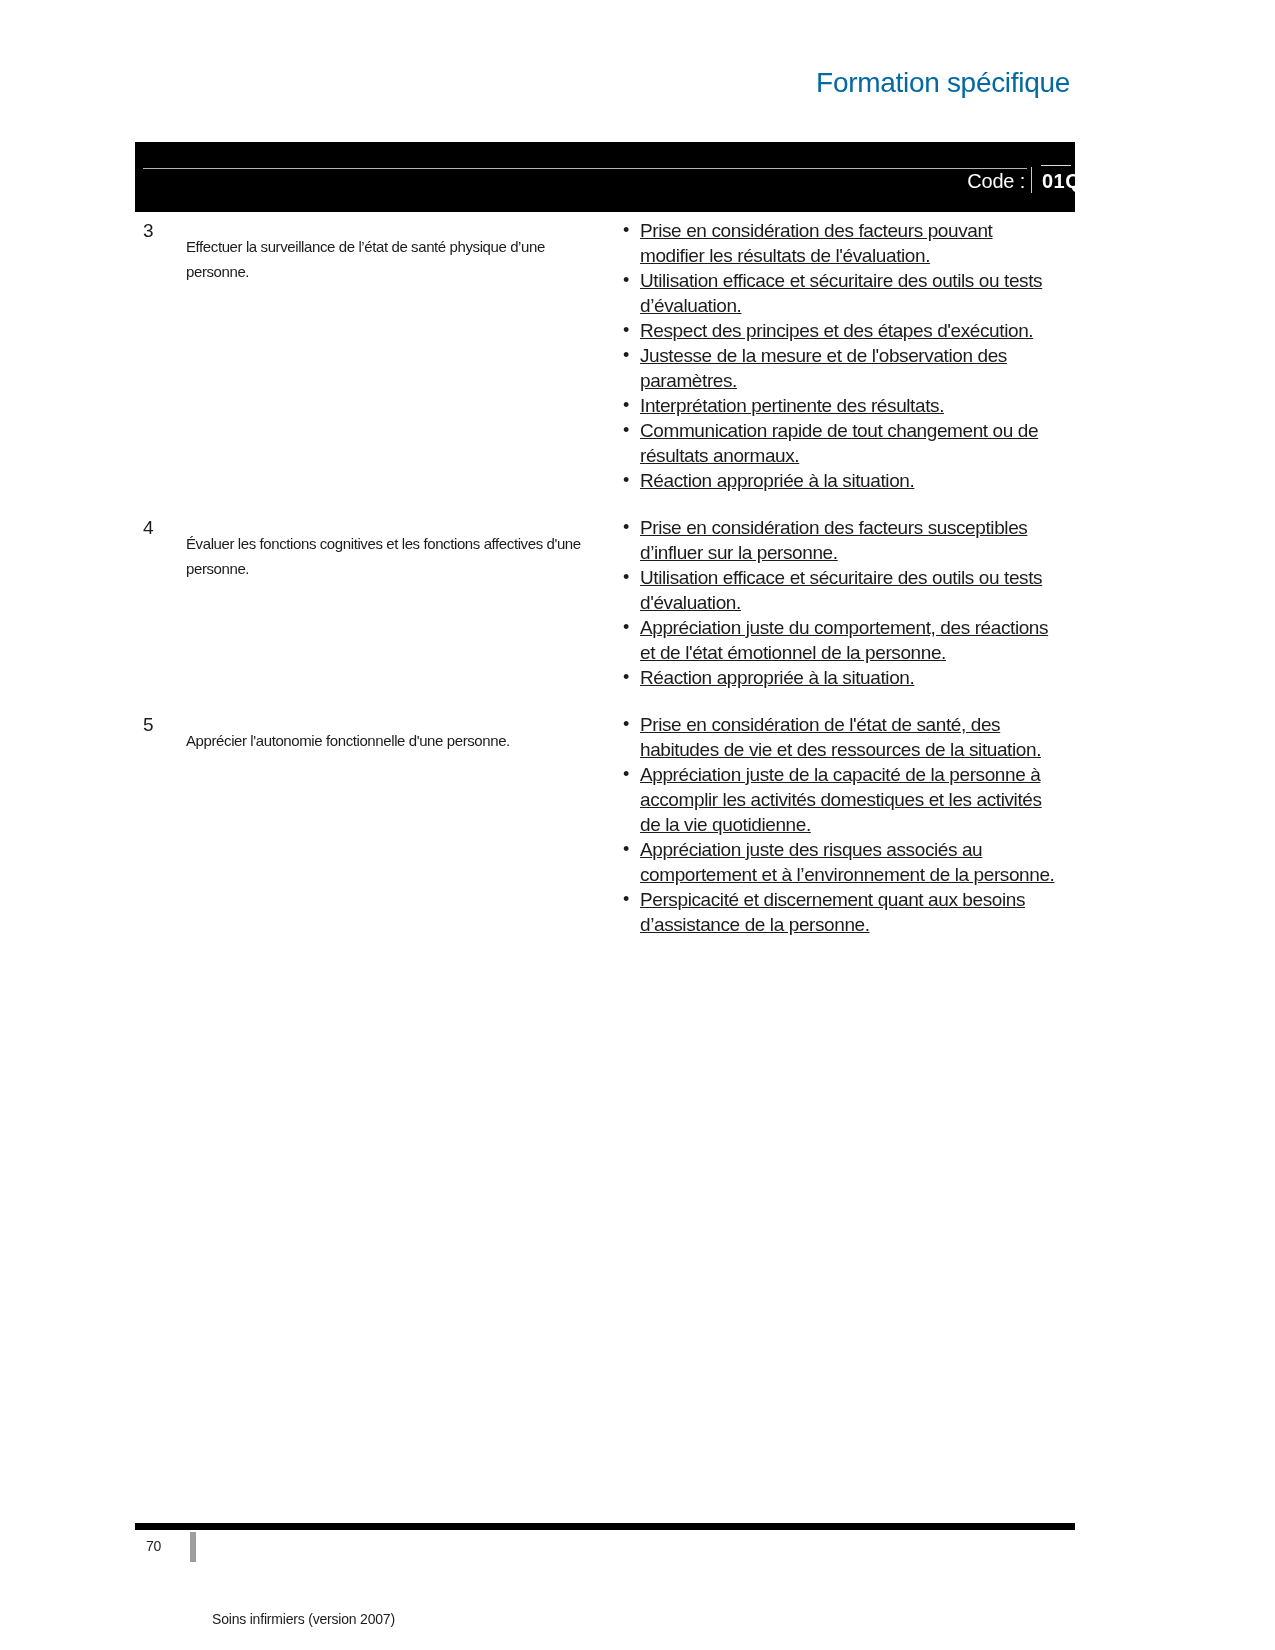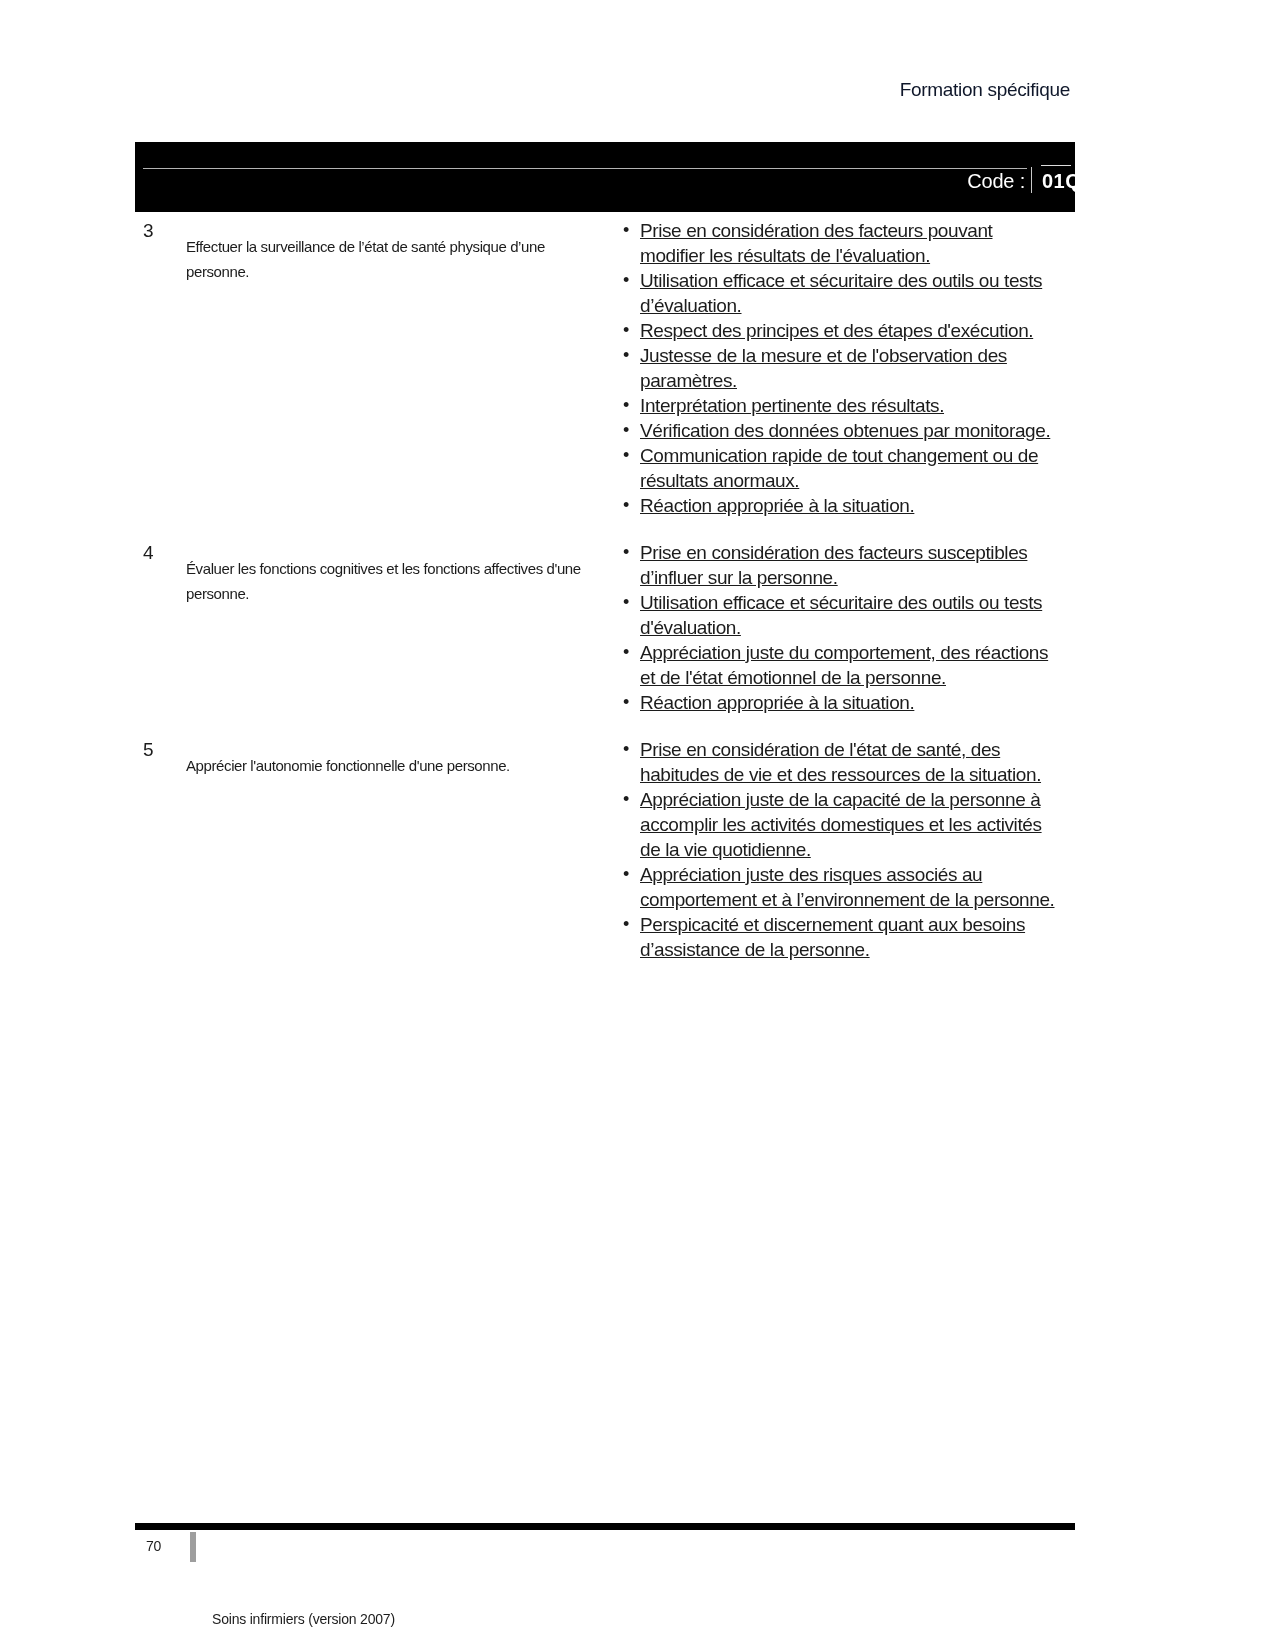--- a/index.html
+++ b/index.html
@@ -9,25 +9,25 @@
     height: 1650px;
     background: #ffffff;
     font-family: "Liberation Sans", "DejaVu Sans", sans-serif;
     color: #1c1c1c;
     overflow: hidden;
   }
 
   
   .section-label {
     position: absolute;
-    top: 79px;
+    top: 67px;
     right: 205px;
-    font-size: 19px;
+    font-size: 28px;
     letter-spacing: -0.3px;
-    color: #0f172a;
+    color: #0369a1;
   }
 
   
   .code-bar {
     position: absolute;
     left: 135px;
     top: 142px;
     width: 940px;
     height: 70px;
     background: #000000;
@@ -164,21 +164,20 @@
     <div class="cell-left">
       <span class="num">3</span>
       <p class="objective">Effectuer la surveillance de l’état de santé physique d’une personne.</p>
     </div>
     <ul class="criteria">
           <li>Prise en considération des facteurs pouvant modifier les résultats de l'évaluation.</li>
           <li>Utilisation efficace et sécuritaire des outils ou tests d’évaluation.</li>
           <li>Respect des principes et des étapes d'exécution.</li>
           <li>Justesse de la mesure et de l'observation des paramètres.</li>
           <li>Interprétation pertinente des résultats.</li>
-          <li>Vérification des données obtenues par monitorage.</li>
           <li>Communication rapide de tout changement ou de résultats anormaux.</li>
           <li>Réaction appropriée à la situation.</li>
         </ul>
   </div>
 
   <div class="row">
     <div class="cell-left">
       <span class="num">4</span>
       <p class="objective">Évaluer les fonctions cognitives et les fonctions affectives d'une personne.</p>
     </div>

